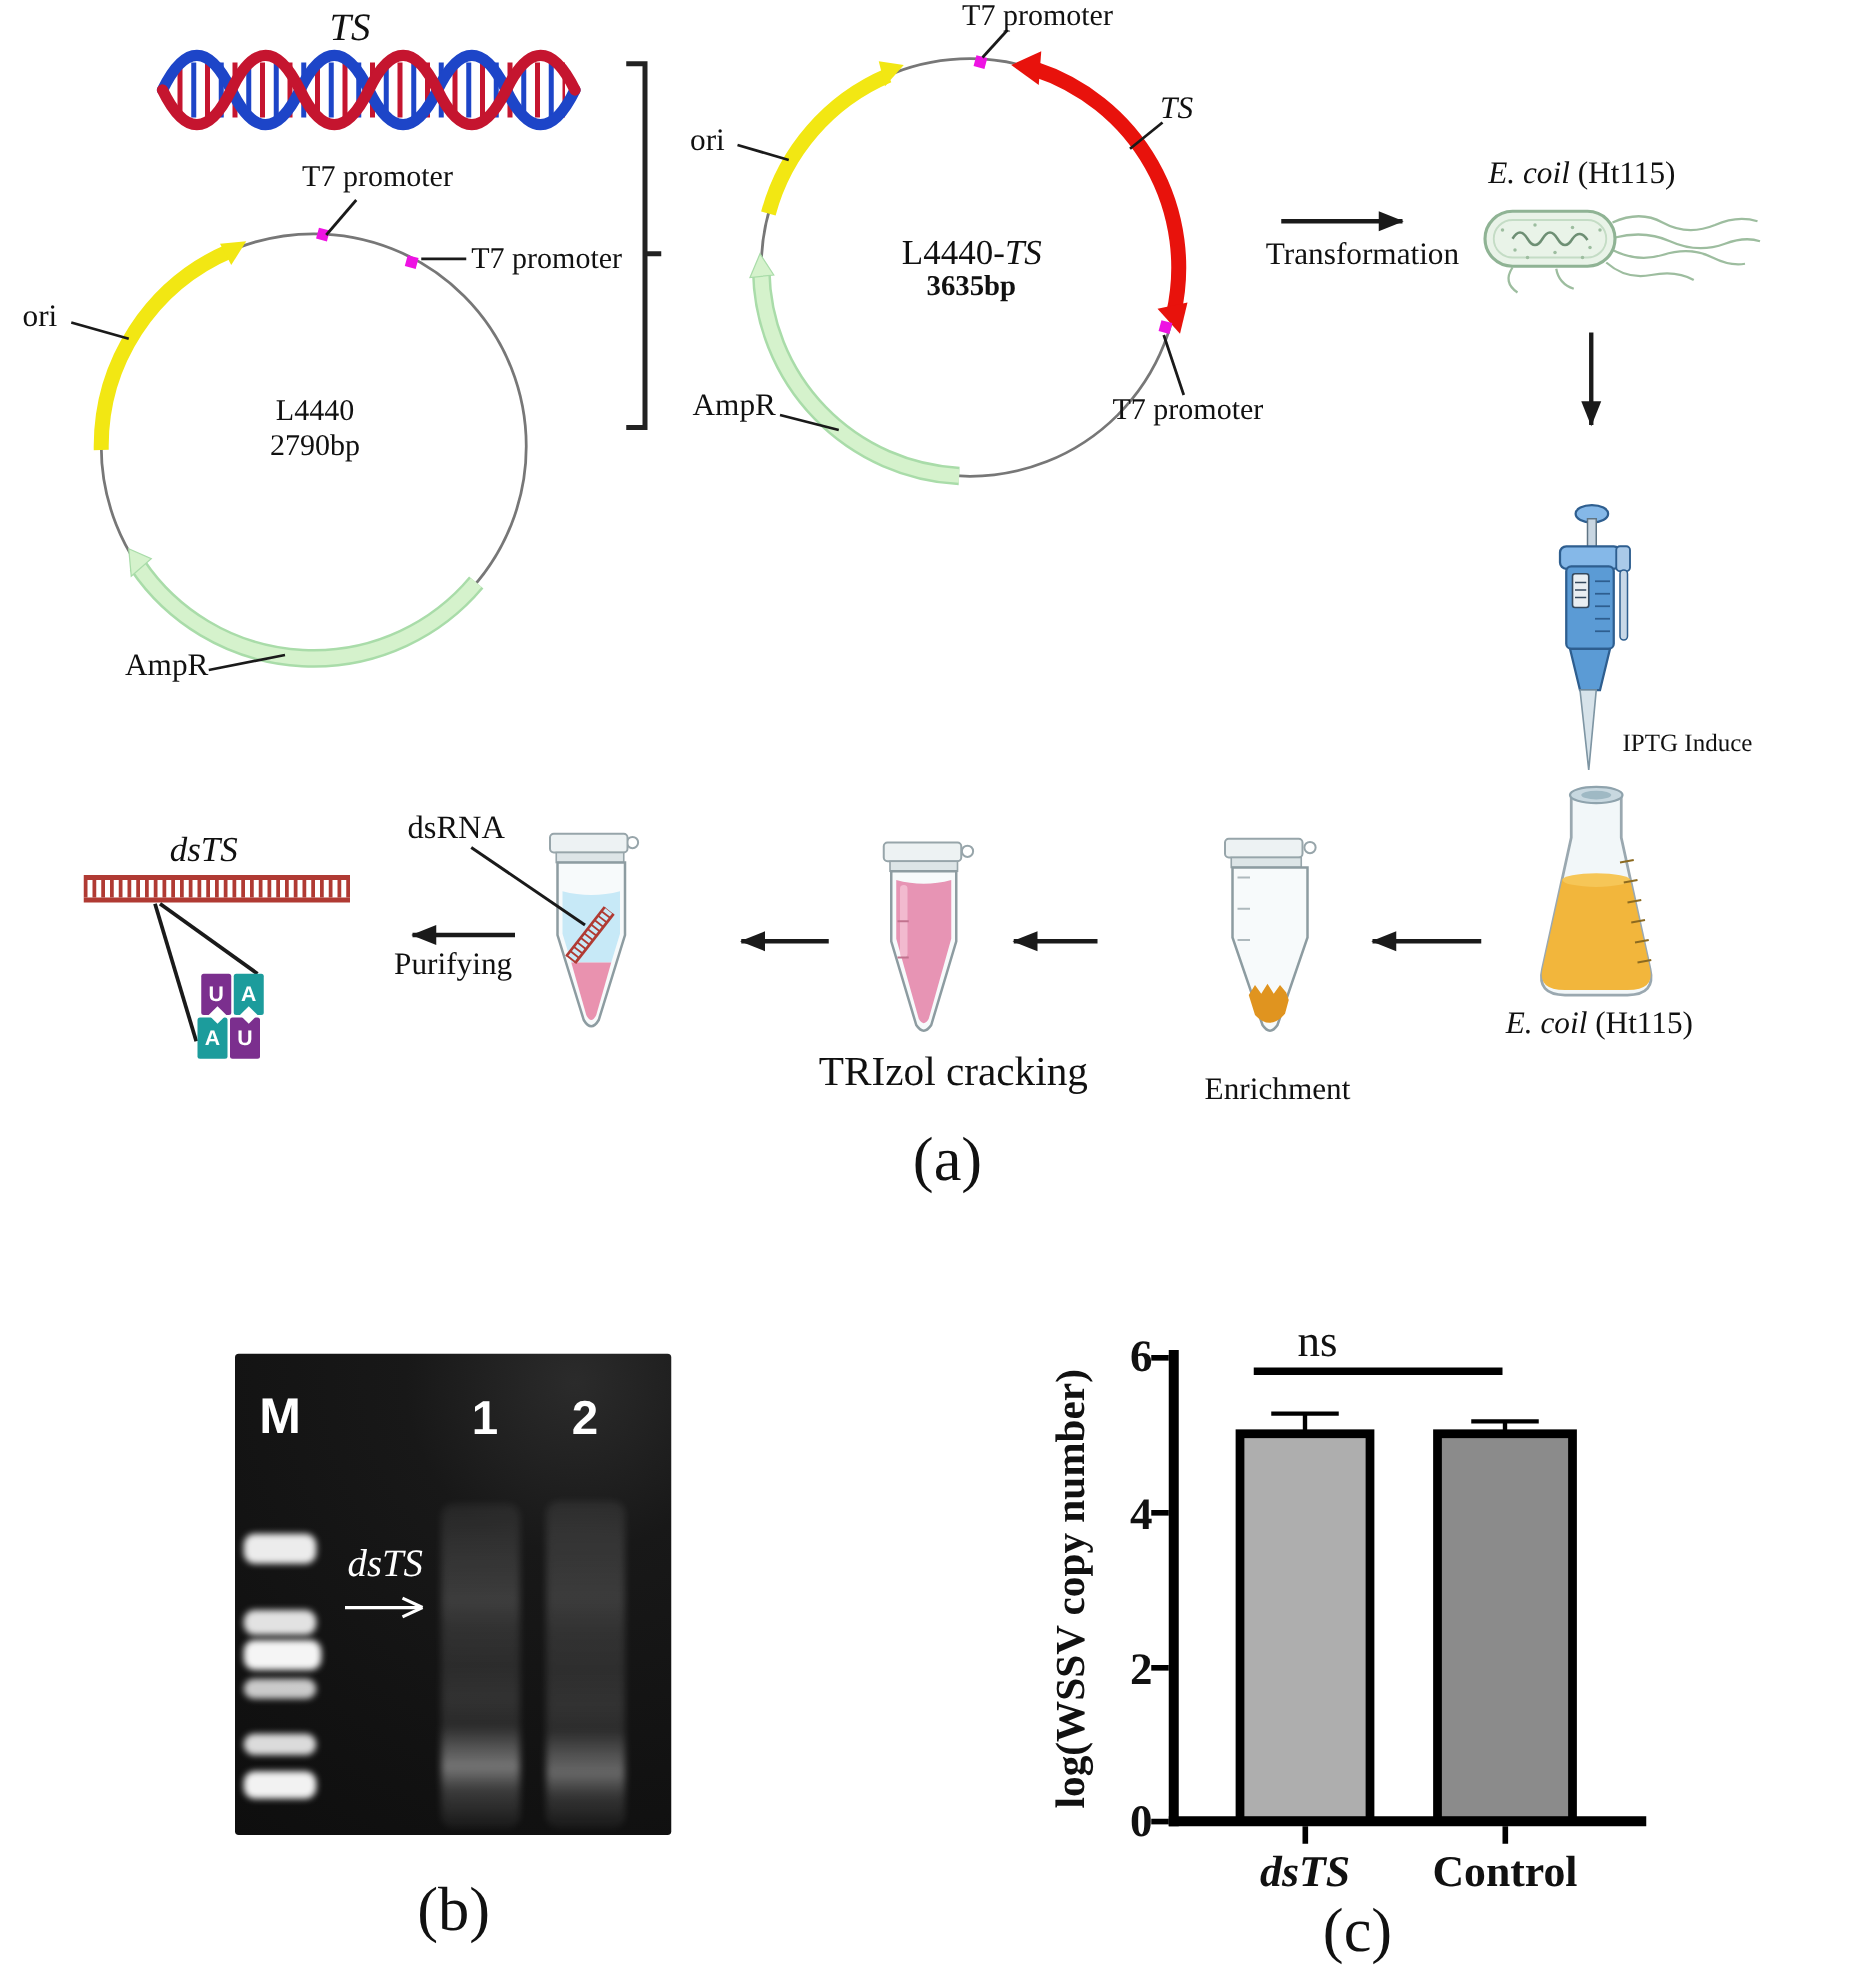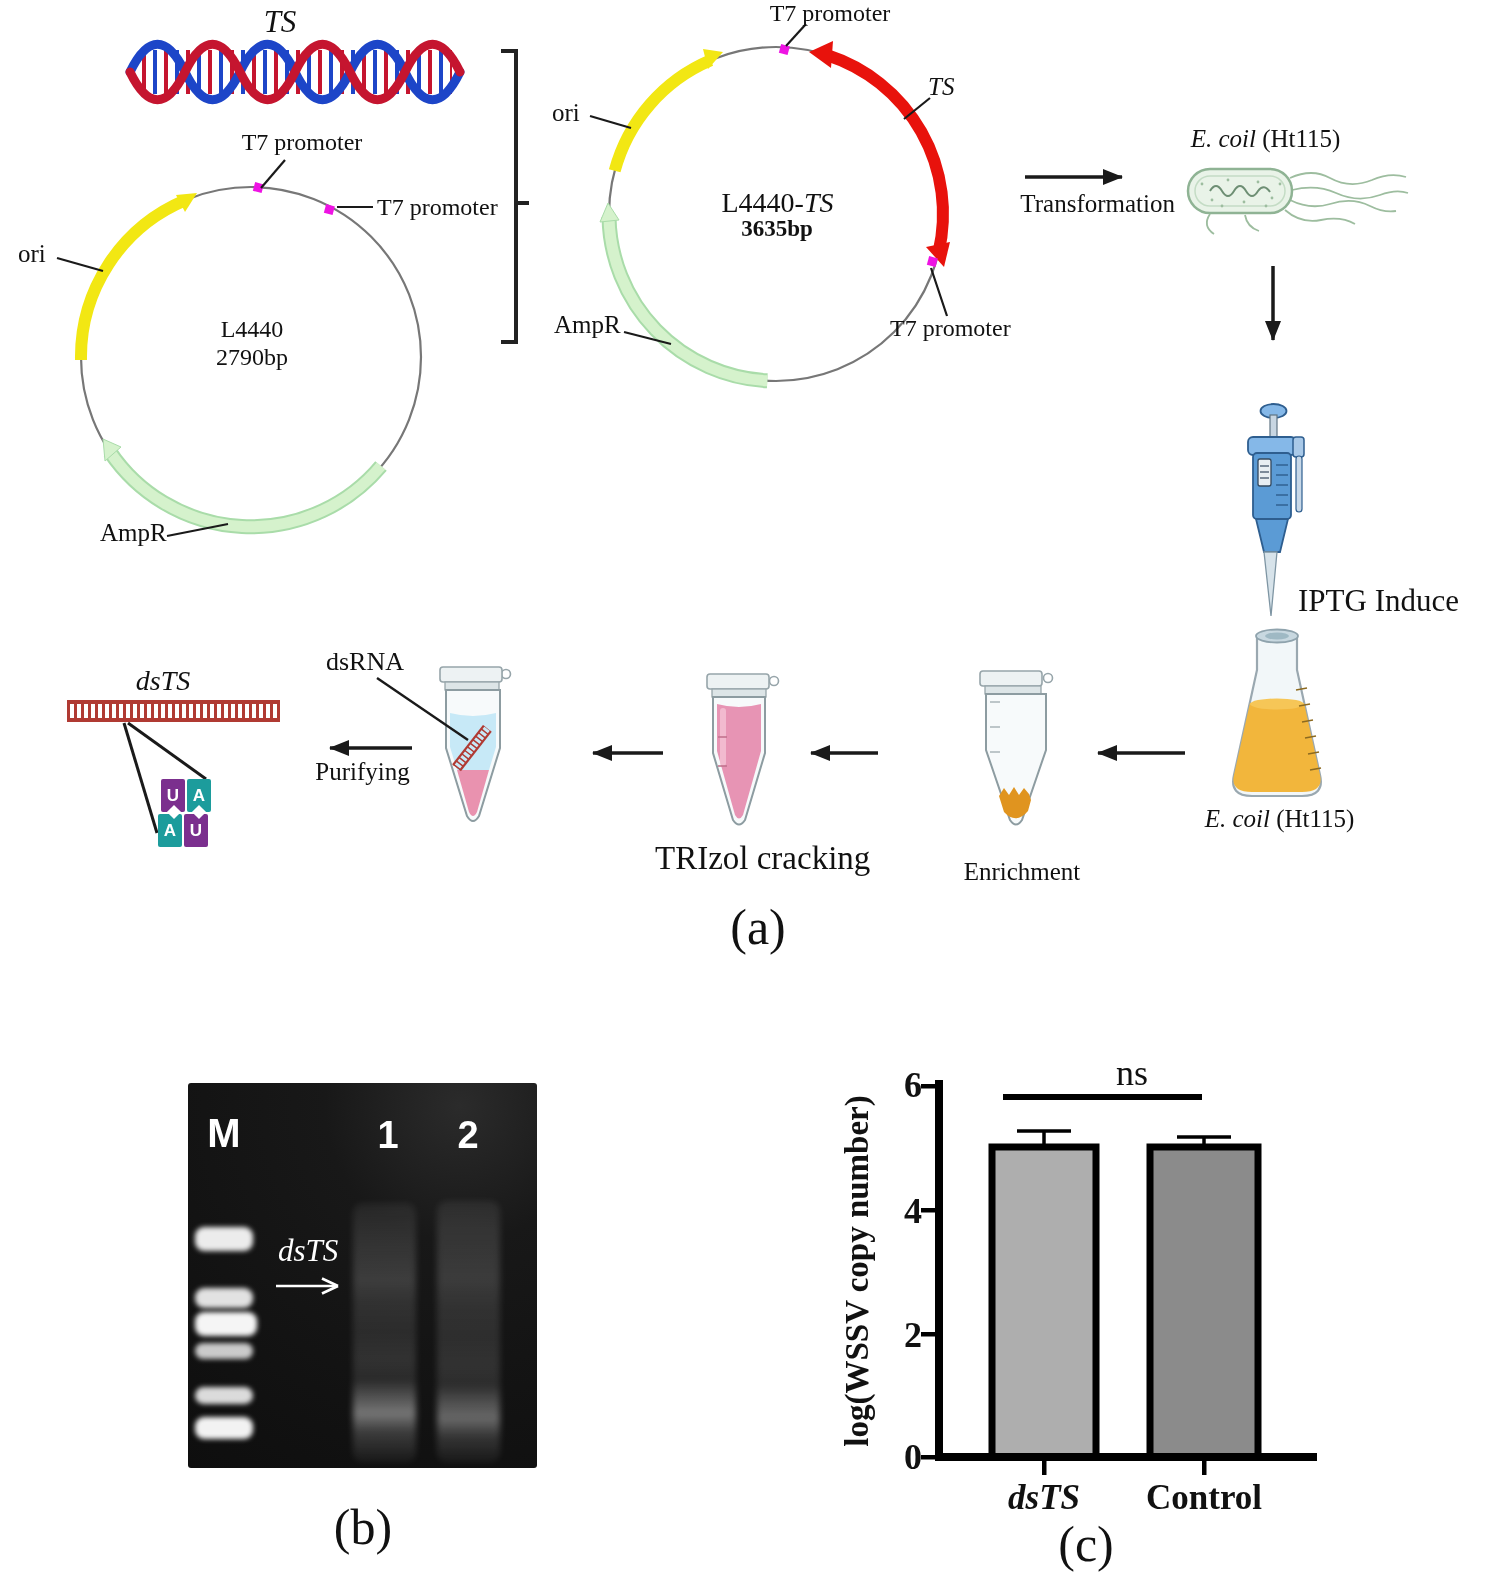--- a/index.html
+++ b/index.html
@@ -217,25 +217,25 @@
   <div class="lbl ctr" style="left:765px;top:1px;width:130px;font-size:24px;">T7 promoter</div>
   <div class="lbl it" style="left:928px;top:74px;font-size:25px;">TS</div>
   <div class="lbl" style="left:552px;top:100px;font-size:25px;">ori</div>
   <div class="lbl ctr" style="left:705px;top:188px;width:145px;font-size:28px;">
     <span>L4440-</span><span class="it">TS</span>
   </div>
   <div class="lbl ctr" style="left:717px;top:217px;width:120px;font-size:23px;font-weight:bold;">3635bp</div>
   <div class="lbl" style="left:554px;top:312px;font-size:25px;">AmpR</div>
   <div class="lbl" style="left:890px;top:316px;font-size:24px;">T7 promoter</div>
 
-  <div class="lbl ctr" style="left:1005px;top:191px;width:170px;font-size:25px;text-align:right;">Transformation</div>
+  <div class="lbl ctr" style="left:1005px;top:191px;width:170px;font-size:25px;">Transformation</div>
   <div class="lbl ctr" style="left:1178px;top:126px;width:175px;font-size:25px;">
     <span class="it">E. coil</span><span> (Ht115)</span>
   </div>
-  <div class="lbl" style="left:1298px;top:585px;font-size:31px;text-align:center;">IPTG Induce</div>
+  <div class="lbl" style="left:1298px;top:585px;font-size:20px;text-align:center;">IPTG Induce</div>
   <div class="lbl ctr" style="left:1192px;top:806px;width:175px;font-size:25px;">
     <span class="it">E. coil</span><span> (Ht115)</span>
   </div>
   <div class="lbl ctr" style="left:952px;top:839px;width:140px;font-size:25px;margin-top:20px;">Enrichment</div>
   <div class="lbl ctr" style="left:655px;top:841px;width:180px;font-size:33px;">TRIzol cracking</div>
   <div class="lbl" style="left:326px;top:648px;font-size:26px;">dsRNA</div>
   <div class="lbl ctr" style="left:300px;top:759px;width:125px;font-size:25px;">Purifying</div>
   <div class="lbl it ctr" style="left:118px;top:666px;width:90px;font-size:28px;">dsTS</div>
 
   <div class="caption" style="left:688px;top:898px;">(a)</div>
@@ -284,20 +284,20 @@
       <g fill="#000">
         <rect x="212" y="421" width="4.5" height="14"></rect>
         <rect x="372" y="421" width="4.5" height="14"></rect>
       </g>
       <rect x="173" y="54" width="199" height="6" fill="#000"></rect>
     </svg>
     <div class="tick-lbl" style="top:24px;">6</div>
     <div class="tick-lbl" style="top:150px;">4</div>
     <div class="tick-lbl" style="top:274px;">2</div>
     <div class="tick-lbl" style="top:396px;">0</div>
-    <div class="abs" style="left:218px;top:12px;width:100px;text-align:right;font-size:36px;">ns</div>
+    <div class="abs" style="left:208px;top:12px;width:100px;text-align:left;font-size:36px;">ns</div>
     <div class="abs bold" style="left:-169px;top:209px;width:400px;height:44px;text-align:center;font-size:33px;transform:rotate(-90deg);">log(WSSV copy number)</div>
     <div class="cat-lbl it" style="left:129px;top:438px;">dsTS</div>
     <div class="cat-lbl" style="left:289px;top:438px;">Control</div>
   </div>
   <div class="caption" style="left:1016px;top:1515px;">(c)</div>
 
 </div>
 
 </body></html>

